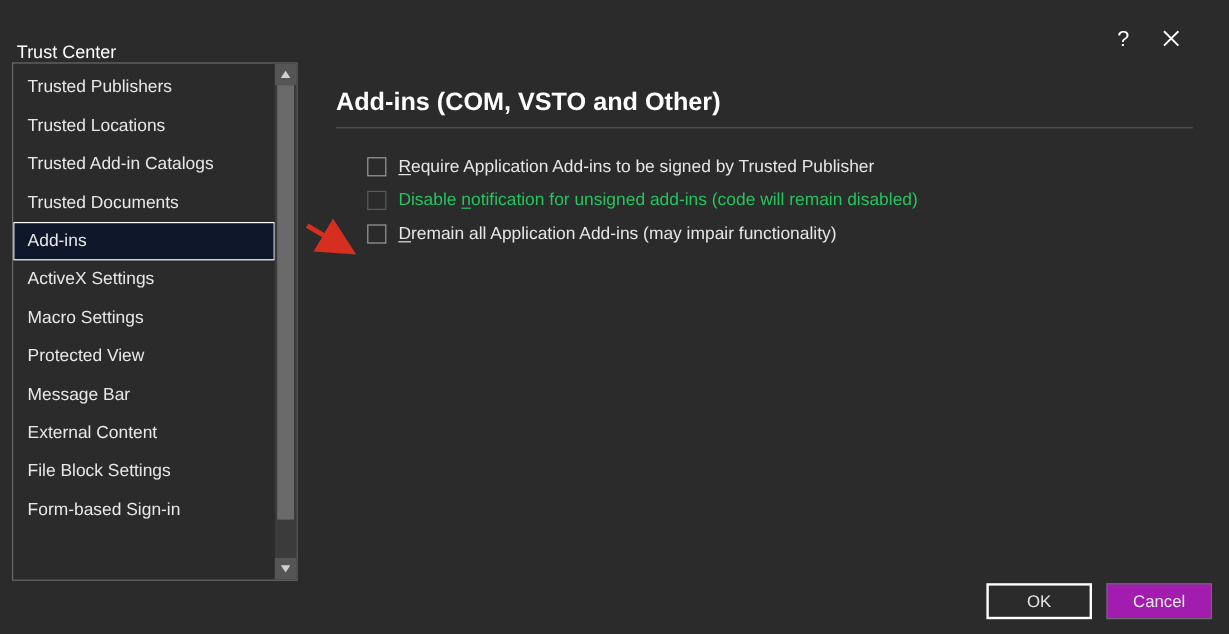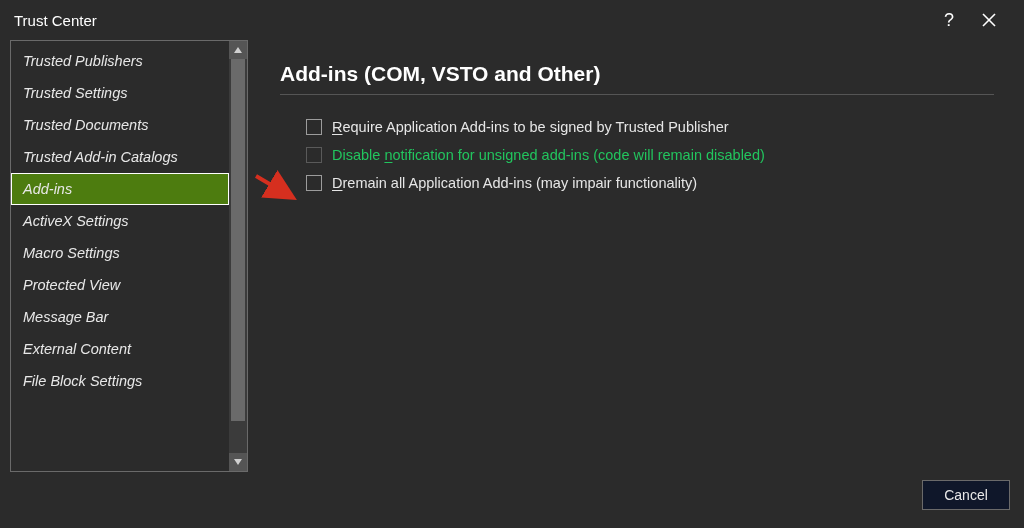--- a/index.html
+++ b/index.html
@@ -10,24 +10,25 @@
     font-family: "Segoe UI", Arial, sans-serif;
     font-size: 14px;
     display: flex;
     flex-direction: column;
   }
 
   
   .titlebar {
     height: 40px;
     display: flex;
-    align-items: center;
-    padding: 0 15px 0 14px;
+    align-items: flex-end;
+    padding: 0 28px 0 14px;
     color: #ffffff;
     font-size: 15px;
+    margin-top: 12px;
   }
   .titlebar .spacer { flex: 1; }
   .titlebar .tb-btn {
     width: 40px;
     height: 40px;
     display: flex;
     align-items: center;
     justify-content: center;
     color: #ffffff;
     font-size: 18px;
@@ -43,36 +44,35 @@
     position: relative;
   }
 
   
   .sidebar-wrap {
     width: 238px;
     border: 1px solid #6a6a6a;
     background: #2b2b2b;
     display: flex;
     height: 432px;
-    font-style: italic;
   }
   .sidebar {
     flex: 1;
     overflow: hidden;
     padding: 4px 0;
   }
   .sidebar-item {
     padding: 8px 12px;
     color: #e8e8e8;
     font-size: 14.5px;
     white-space: nowrap;
     cursor: default;
   }
   .sidebar-item.selected {
-    background: #4d7c0f;
+    background: #0f172a;
     outline: 1.5px solid #ffffff;
     outline-offset: -1px;
   }
   .scrollbar {
     width: 18px;
     background: #3b3b3b;
     display: flex;
     flex-direction: column;
     align-items: center;
   }
@@ -145,21 +145,21 @@
     display: flex;
     justify-content: flex-end;
     align-items: center;
     gap: 12px;
     padding: 0 14px 10px 0;
   }
   .btn {
     height: 30px;
     min-width: 88px;
     padding: 0 18px;
-    background: #0f172a;
+    background: #a21caf;
     border: 1px solid #6a6a6a;
     color: #e8e8e8;
     font-size: 14px;
     display: flex;
     align-items: center;
     justify-content: center;
   }
   .btn.primary {
     border: 2px solid #ffffff;
     background: #2b2b2b;
@@ -178,30 +178,31 @@
       <line x1="13" y1="1" x2="1" y2="13"></line>
     </svg>
   </div>
 </div>
 
 <div class="content">
 
   <div class="sidebar-wrap">
     <div class="sidebar">
       <div class="sidebar-item">Trusted Publishers</div>
-      <div class="sidebar-item">Trusted Settings</div>
+      <div class="sidebar-item">Trusted Locations</div>
+      <div class="sidebar-item">Trusted Add-in Catalogs</div>
       <div class="sidebar-item">Trusted Documents</div>
-      <div class="sidebar-item">Trusted Add-in Catalogs</div>
       <div class="sidebar-item selected">Add-ins</div>
       <div class="sidebar-item">ActiveX Settings</div>
       <div class="sidebar-item">Macro Settings</div>
       <div class="sidebar-item">Protected View</div>
       <div class="sidebar-item">Message Bar</div>
       <div class="sidebar-item">External Content</div>
       <div class="sidebar-item">File Block Settings</div>
+      <div class="sidebar-item">Form-based Sign-in</div>
     </div>
     <div class="scrollbar">
       <div class="scroll-btn">
         <svg viewBox="0 0 8 8">
             <polygon points="4,1 8,7 0,7"></polygon>
           </svg>
       </div>
       <div class="scroll-track">
         <div class="scroll-thumb"></div>
       </div>
@@ -238,14 +239,15 @@
       <marker id="ah" markerWidth="8" markerHeight="8" refX="6" refY="4" orient="auto">
         <polygon points="0,0 8,4 0,8" fill="#d62f1f"></polygon>
       </marker>
     </defs>
     <line x1="4" y1="6" x2="38" y2="26" stroke="#d62f1f" stroke-width="4" marker-end="url(#ah)"></line>
   </svg>
 
 </div>
 
 <div class="footer">
+  <div class="btn primary">OK</div>
   <div class="btn">Cancel</div>
 </div>
 
 </body></html>

